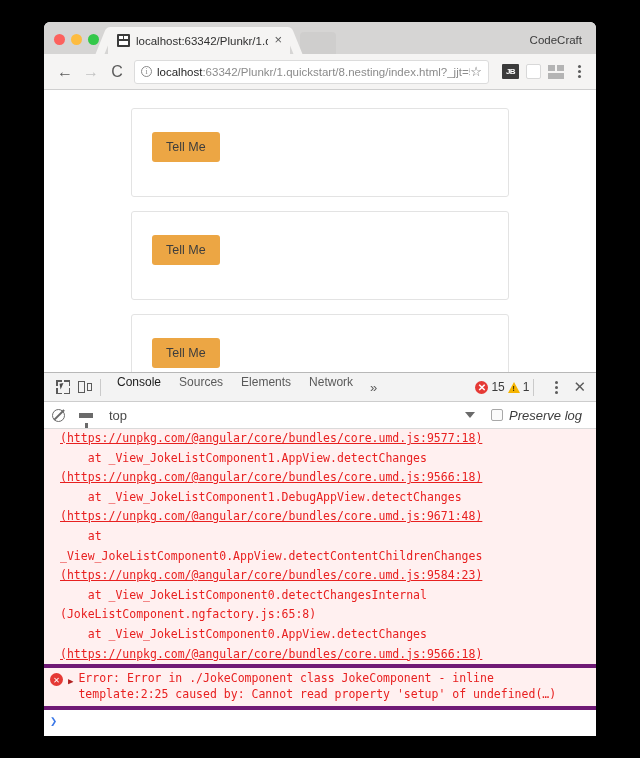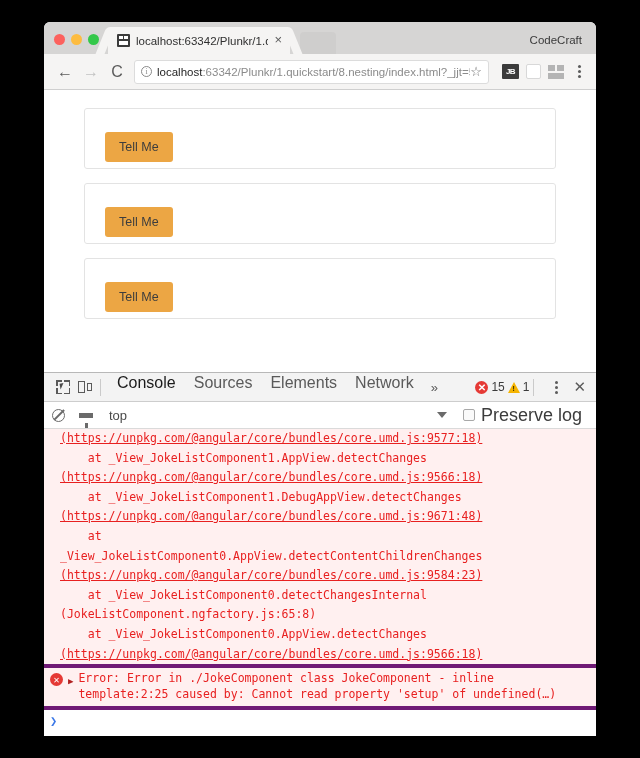--- a/index.html
+++ b/index.html
@@ -204,25 +204,25 @@
   
   .viewport {
     height: 282px;
     background: #fff;
     padding: 18px 0 0 0;
     flex: 0 0 auto;
     overflow: hidden;
   }
   .card {
     margin: 0 auto 14px auto;
-    width: 472px;
+    width: 378px;
     border: 1px solid #e3e3e3;
     border-radius: 3px;
     background: #fff;
-    padding: 23px 20px 6px 20px;
+    padding: 23px 20px 34px 20px;
   }
   .tellme {
     background: #eca644;
     border: none;
     border-radius: 3px;
     color: #3d3d3d;
     font-size: 12.5px;
     padding: 8px 14px;
     font-family: "Liberation Sans", sans-serif;
     cursor: pointer;
@@ -279,21 +279,21 @@
   .device-icon u { position: absolute; border: 1.5px solid #5a5a5a; }
   .device-icon u:nth-child(1) { left: 0; top: 1px; width: 7px; height: 12px; }
   .device-icon u:nth-child(2) { right: 0; top: 3px; width: 5px; height: 8px; }
   .dt-sep {
     width: 1px; height: 17px;
     background: #cacaca;
     margin: 0 7px 0 4px;
     flex: 0 0 auto;
   }
   .dt-tab {
-    font-size: 16px;
+    font-size: 12px;
     color: #5a5a5a;
     padding: 6px 9px 6px 9px;
     height: 39px;
     line-height: 17px;
     flex: 0 0 auto;
   }
   .dt-tab.active {
     color: #1b1b1b;
     box-shadow: inset 0 -2px 0 #4285f4;
   }
@@ -407,21 +407,21 @@
     margin-left: 16px;
     margin-right: 6px;
     flex: 0 0 auto;
   }
   .chk {
     width: 12px; height: 12px;
     border: 1px solid #a8a8a8;
     border-radius: 2px;
     background: #fafafa;
   }
-  .preserve-label { font-size: 18px; color: #3c3c3c; }
+  .preserve-label { font-size: 13px; color: #3c3c3c; font-style: italic; }
 
   
   .console {
     flex: 1 1 auto;
     overflow: hidden;
     font-family: "DejaVu Sans Mono", monospace;
     font-size: 11.5px;
     line-height: 15.6px;
     background: #fff;
     min-height: 0;

